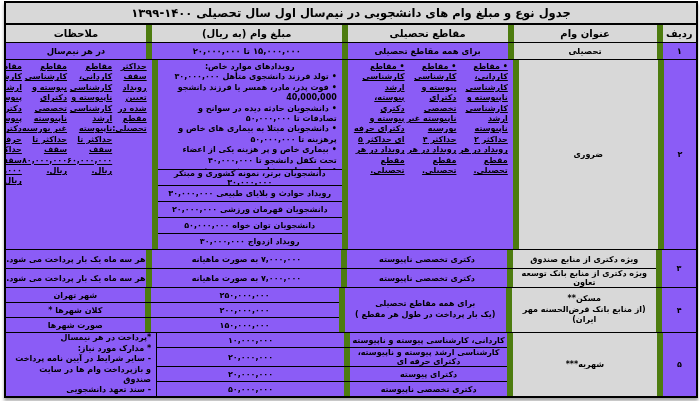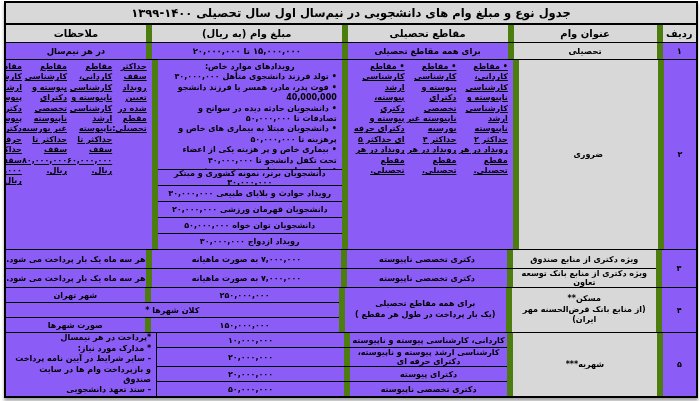--- a/index.html
+++ b/index.html
@@ -134,20 +134,21 @@
     <div class="cell c-lev two-line">
       <div>برای همه مقاطع تحصیلی</div>
       <div>(یک بار پرداخت در طول هر مقطع )</div>
     </div>
     <div class="rest45">
       <div class="subrow">
         <div class="cell c-amt">۲۵۰,۰۰۰,۰۰۰</div>
         <div class="cell c-note">شهر تهران</div>
       </div>
       <div class="subrow">
+        <div class="cell c-amt">۲۰۰,۰۰۰,۰۰۰</div>
         <div class="cell c-note">کلان شهرها *</div>
       </div>
       <div class="subrow">
         <div class="cell c-amt">۱۵۰,۰۰۰,۰۰۰</div>
         <div class="cell c-note">صورت شهرها</div>
       </div>
     </div>
   </div>
 
   <div class="trow r5">

